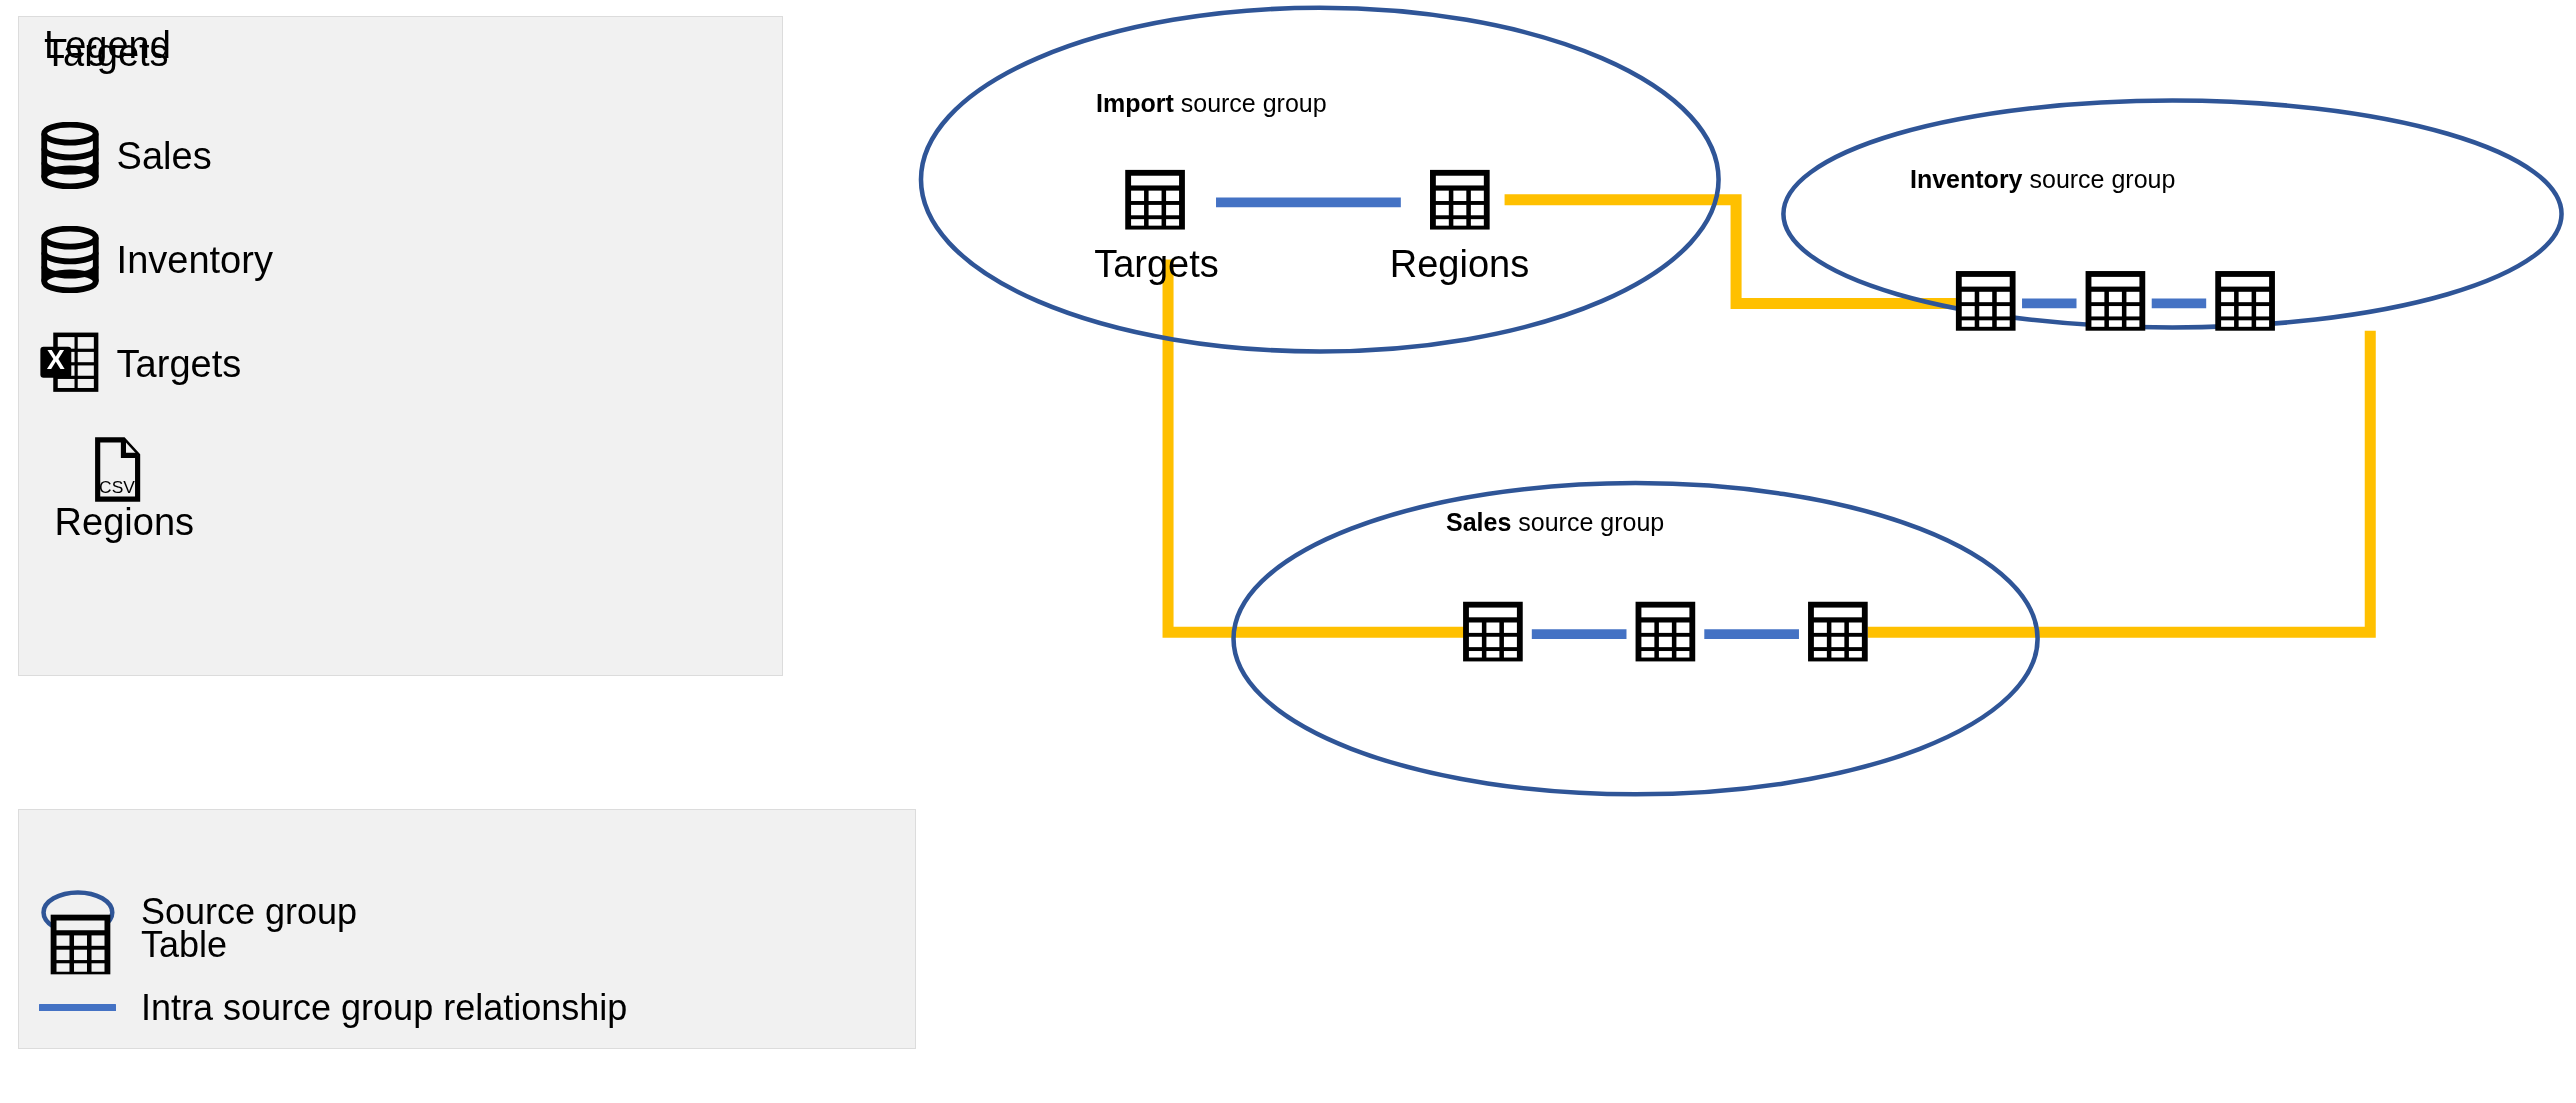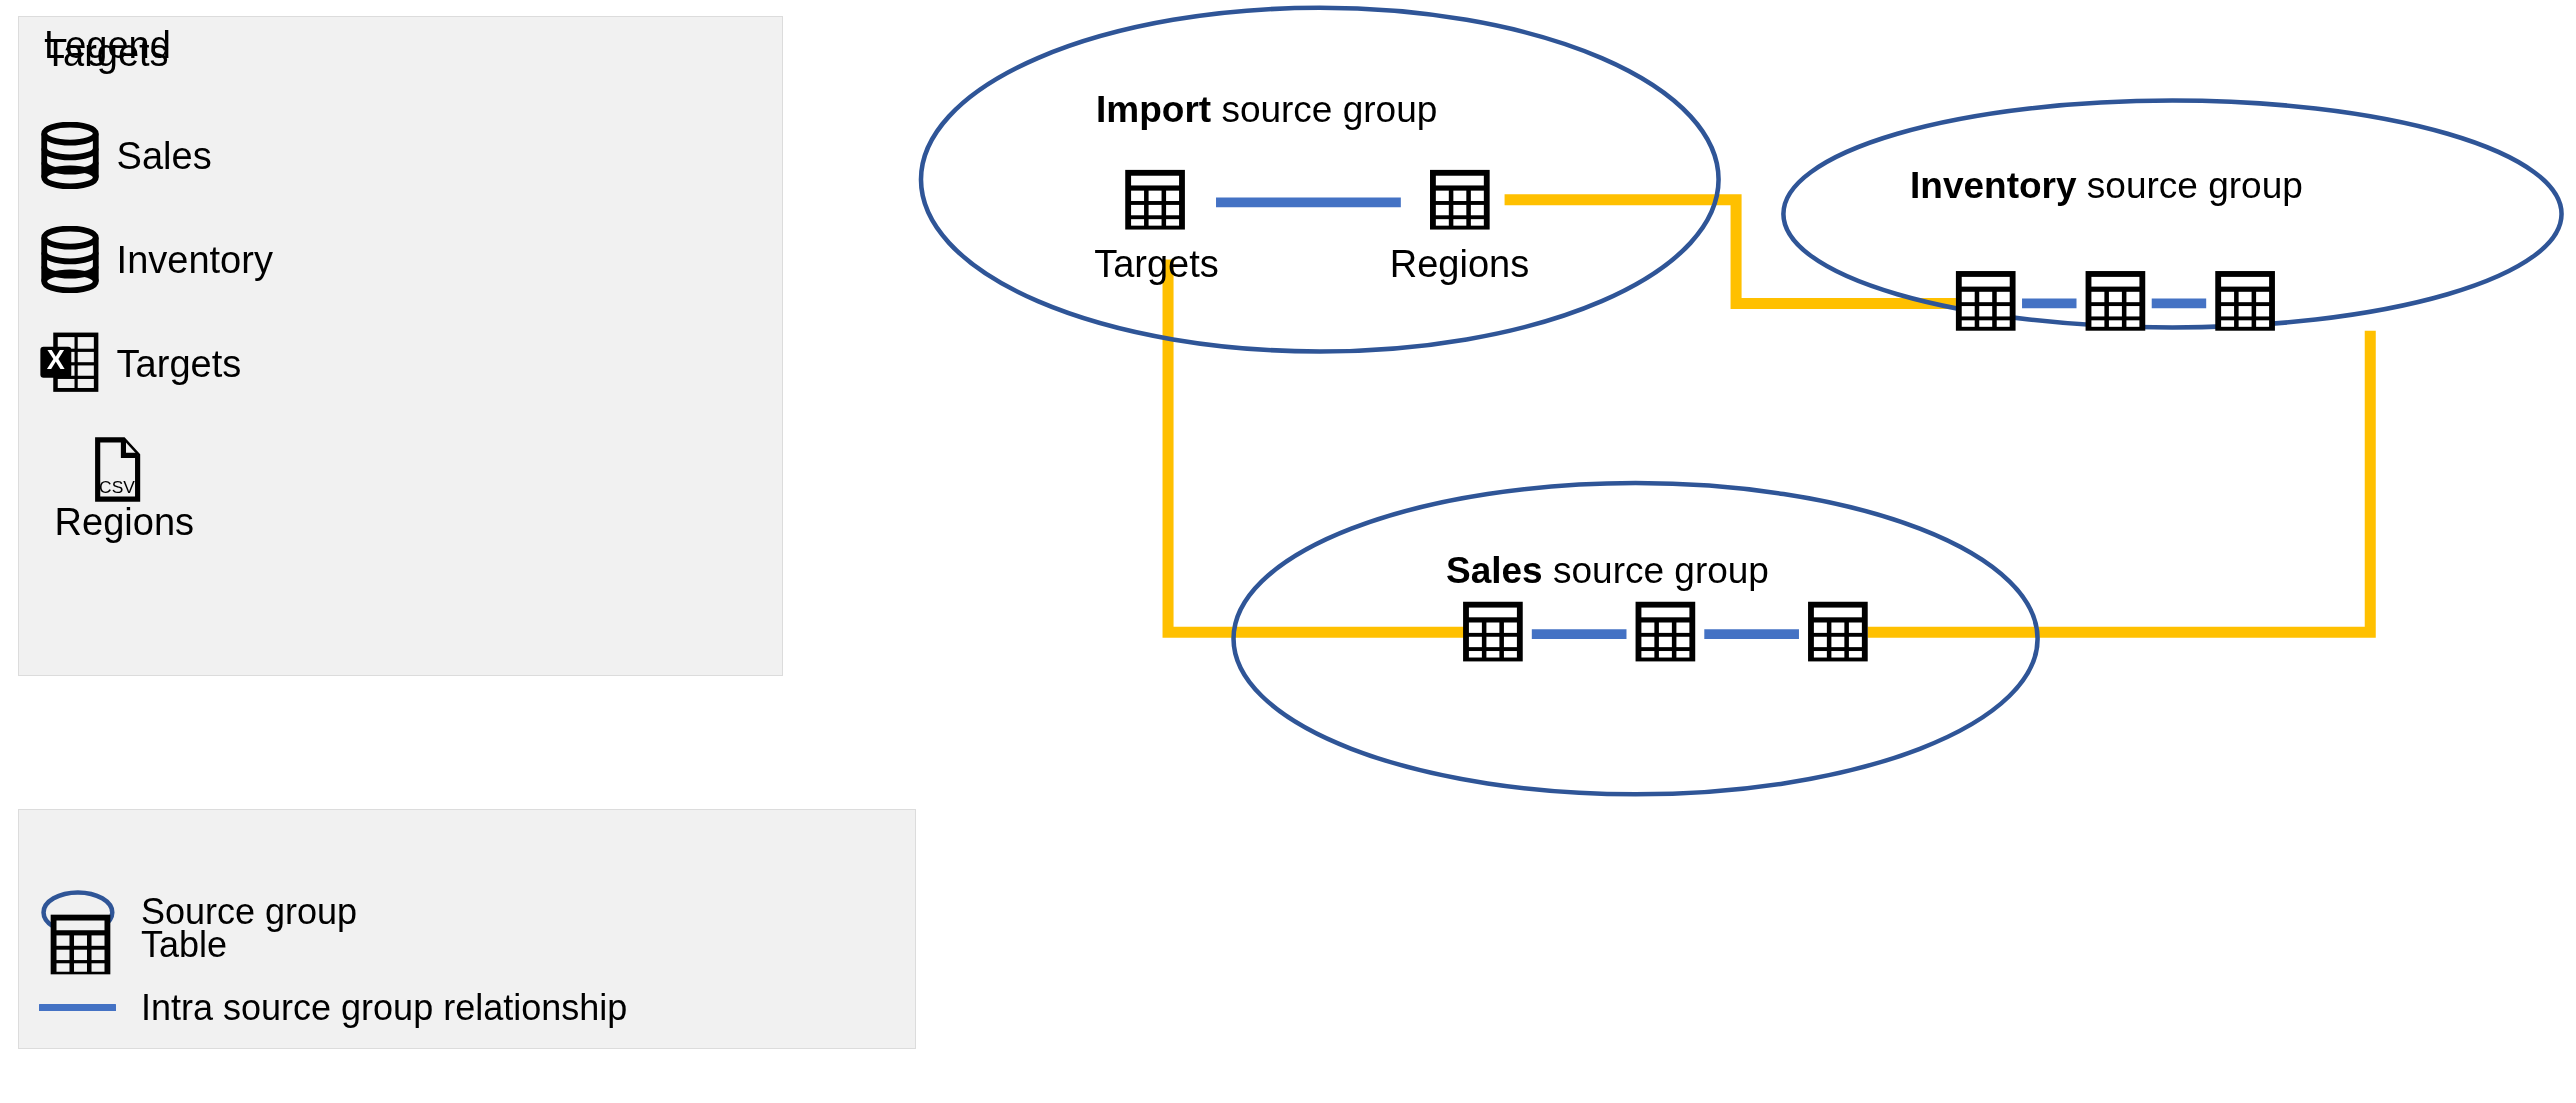--- a/index.html
+++ b/index.html
@@ -106,21 +106,21 @@
   #diagram {
     position: absolute;
     left: 0;
     top: 0;
     width: 2576px;
     height: 1103px;
   }
 
   .grp-title {
     position: absolute;
-    font-size: 37px;
+    font-size: 25px;
     line-height: 1;
     white-space: nowrap;
     color: #000;
   }
   .grp-title b { font-weight: bold; }
 
   .tbl-label {
     position: absolute;
     font-size: 38px;
     line-height: 1;
@@ -294,20 +294,20 @@
 </svg>
 
 <div class="grp-title" style="left:1096px; top:91px;">
   <b>Import</b><span> source group</span>
 </div>
 
 <div class="grp-title" style="left:1910px; top:167px;text-align:center;">
   <b>Inventory</b><span> source group</span>
 </div>
 
-<div class="grp-title" style="left:1446px; top:510px;margin-top:42px;">
+<div class="grp-title" style="left:1446px; top:510px;">
   <b>Sales</b><span> source group</span>
 </div>
 
 <div class="tbl-label" style="left:1077px; top:245px; width:159px;">Targets</div>
 
 <div class="tbl-label" style="left:1380px; top:245px; width:159px;">Regions</div>
 
 
 </body></html>

